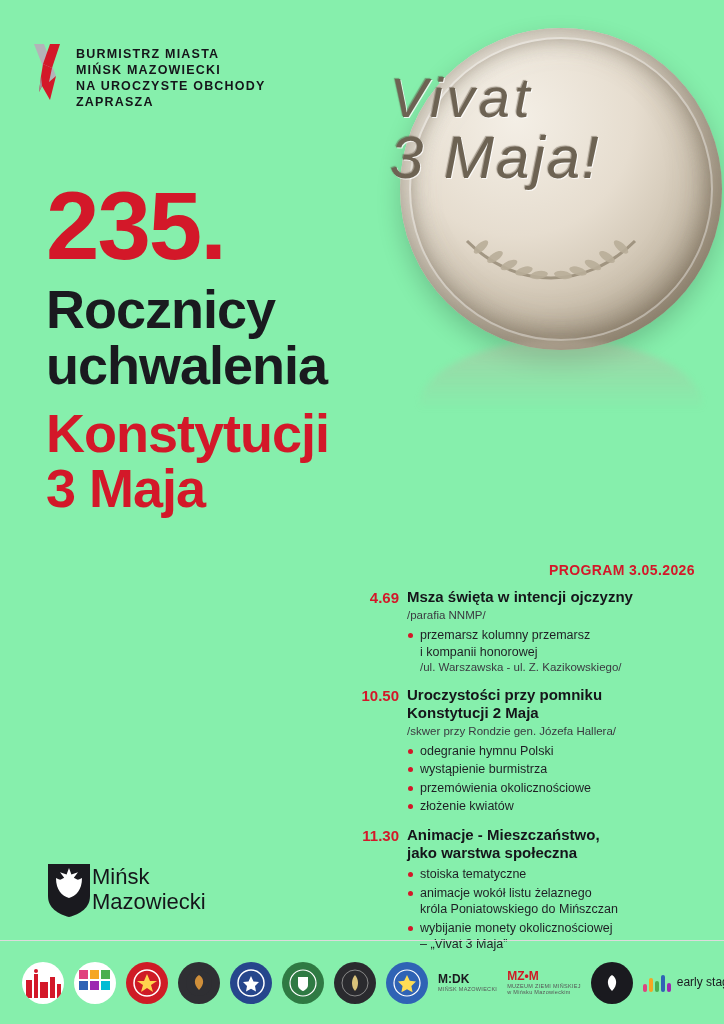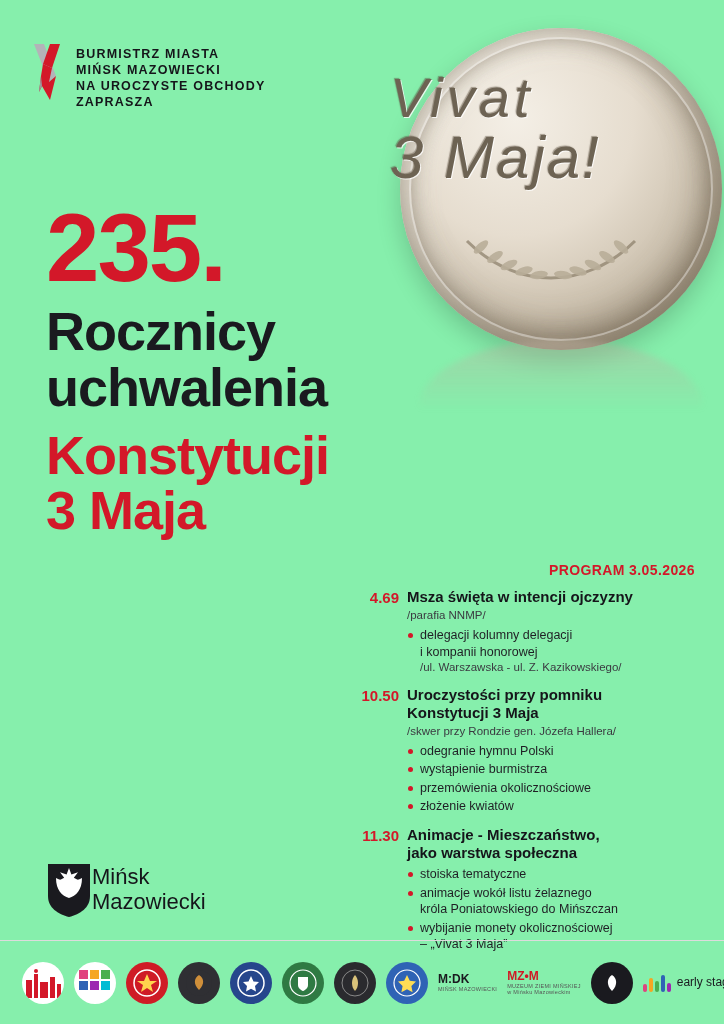--- a/index.html
+++ b/index.html
@@ -98,21 +98,21 @@
     position: absolute;
     top: 205px;
     left: 61px;
     width: 200px;
     height: 62px;
   }
 
   
   .headline {
     position: absolute;
-    top: 204px;
+    top: 182px;
     left: 46px;
     width: 430px;
   }
   .h-235 {
     font-size: 96px;
     font-weight: bold;
     color: #d31829;
     line-height: 0.92;
     letter-spacing: -2px;
   }
@@ -313,33 +313,33 @@
   <div class="program">
     <div class="program-title">PROGRAM 3.05.2026</div>
 
     <div class="slot">
       <div class="slot-time">4.69</div>
       <div class="slot-body">
         <div class="slot-head" style="white-space:pre-line">Msza święta w intencji ojczyzny</div>
         <div class="slot-sub">/parafia NNMP/</div>
         <ul class="bullets">
           <li>
-            <span style="white-space:pre-line">delegacji kolumny delegacji
+            <span style="white-space:pre-line">przemarsz kolumny przemarsz
 i kompanii honorowej</span>
             <span class="note">/ul. Warszawska - ul. Z. Kazikowskiego/</span>
           </li>
         </ul>
       </div>
     </div>
 
     <div class="slot">
       <div class="slot-time">10.50</div>
       <div class="slot-body">
         <div class="slot-head" style="white-space:pre-line">Uroczystości przy pomniku
-Konstytucji 3 Maja</div>
+Konstytucji 2 Maja</div>
         <div class="slot-sub">/skwer przy Rondzie gen. Józefa Hallera/</div>
         <ul class="bullets">
           <li><span>odegranie hymnu Polski</span></li>
           <li><span>wystąpienie burmistrza</span></li>
           <li><span>przemówienia okolicznościowe</span></li>
           <li><span>złożenie kwiatów</span></li>
         </ul>
       </div>
     </div>
 

